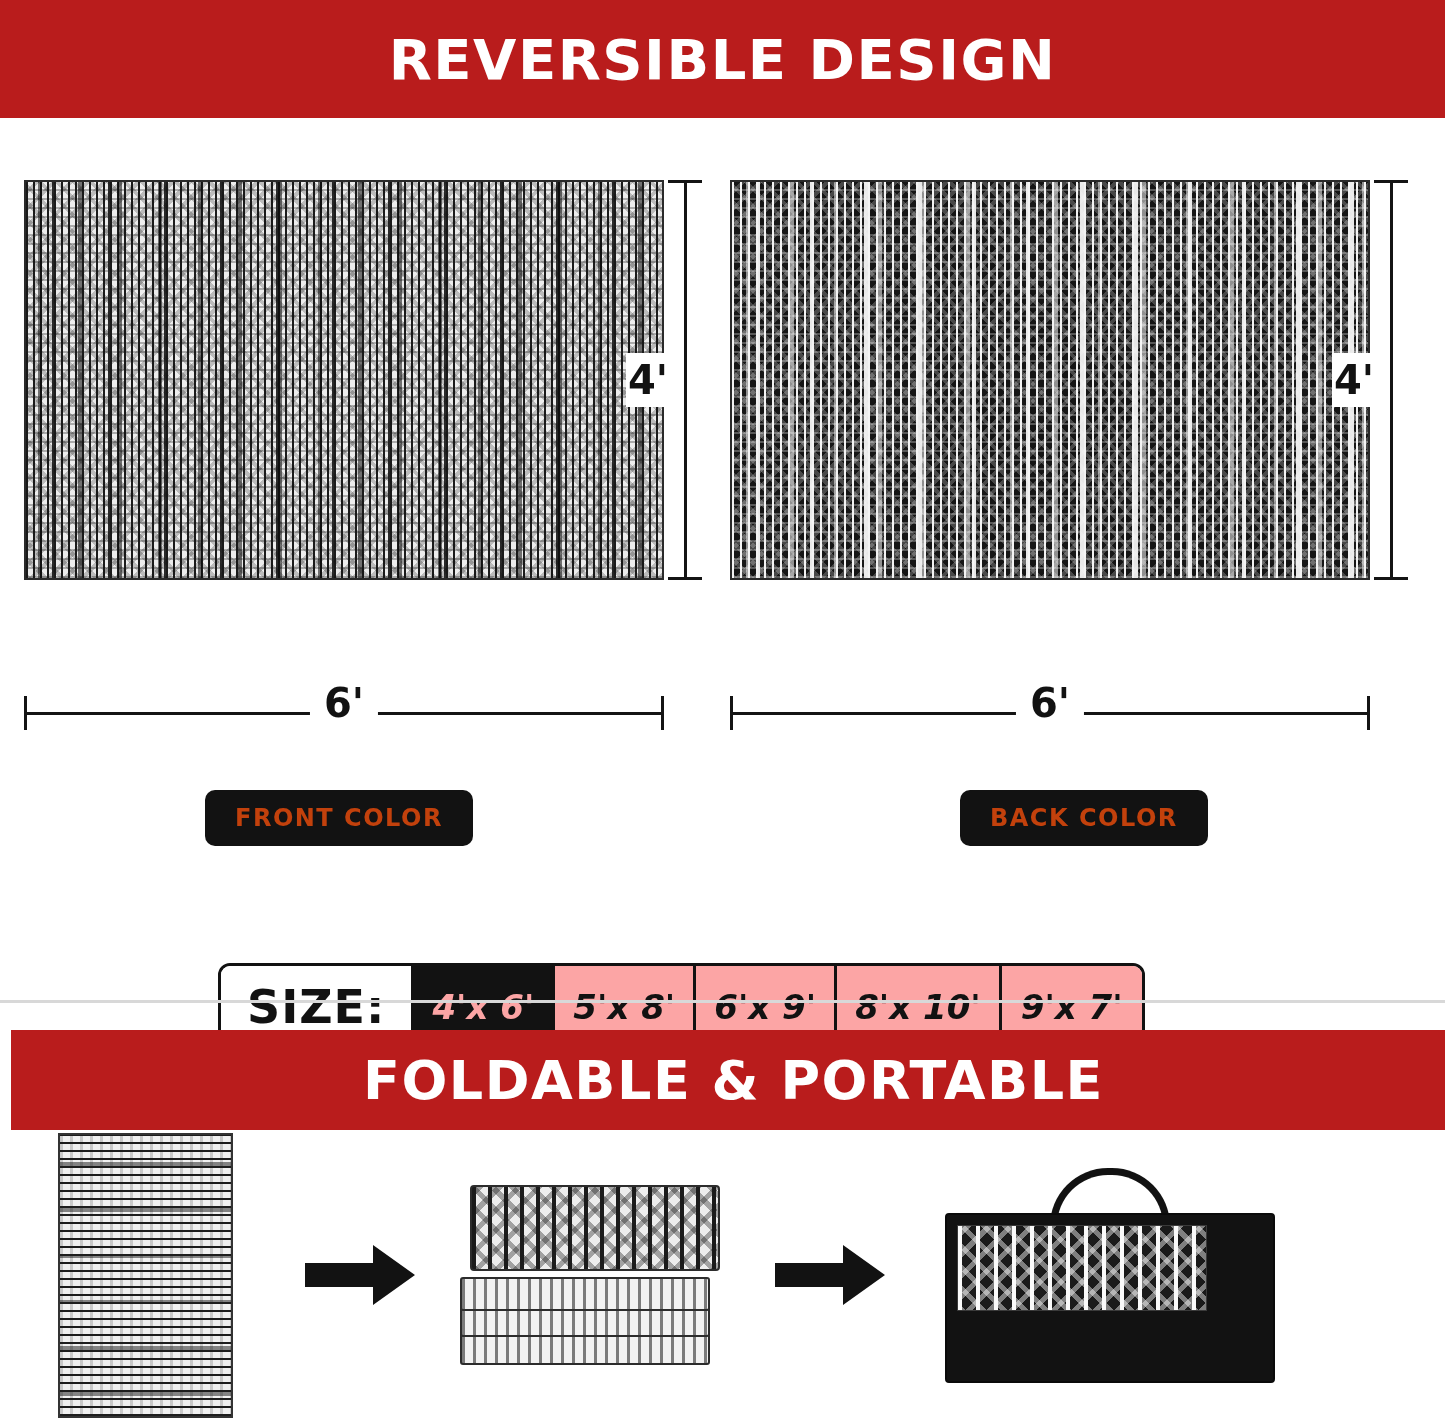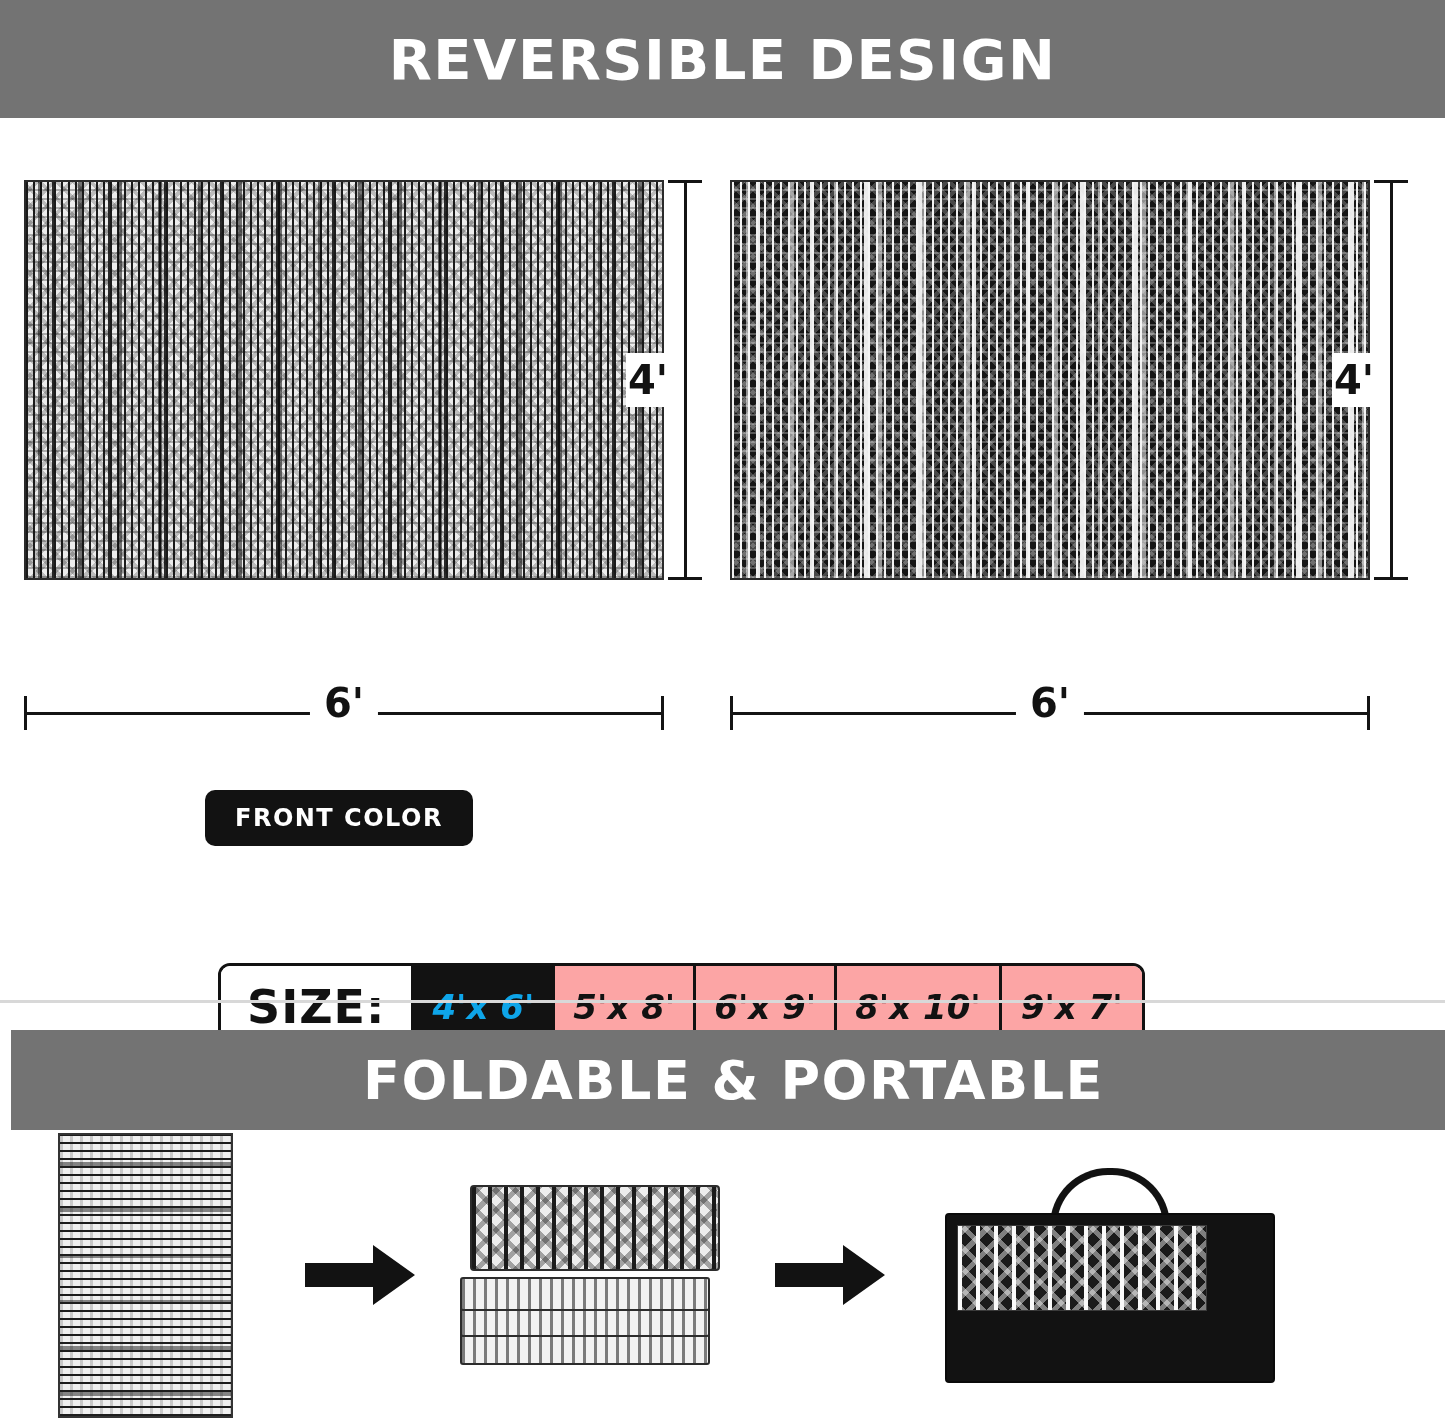--- a/index.html
+++ b/index.html
@@ -8,21 +8,21 @@
     width: 1445px;
     height: 1428px;
     background: #ffffff;
     font-family: "Liberation Sans", sans-serif;
     position: relative;
     overflow: hidden;
   }
 
   
   .band {
-    background: #737373;
+    background: #b91c1c;
     width: 100%;
     display: flex;
     align-items: center;
     justify-content: center;
   }
   .band-title {
     color: #ffffff;
     font-weight: bold;
     letter-spacing: 1.5px;
     text-transform: uppercase;
@@ -124,21 +124,21 @@
     font-weight: bold;
     font-size: 40px;
     color: #121212;
     background: #ffffff;
     padding: 0 14px;
   }
 
   .color-pill {
     position: absolute;
     background: #121212;
-    color: #ffffff;
+    color: #c2410c;
     border-radius: 10px;
     font-family: "DejaVu Sans", sans-serif;
     font-weight: bold;
     font-size: 24px;
     letter-spacing: 1.5px;
     padding: 14px 30px;
     text-align: center;
   }
   #pill-front { left: 205px; top: 672px; }
   #pill-back  { left: 960px; top: 672px; }
@@ -175,21 +175,21 @@
     padding: 0 18px;
     font-family: "DejaVu Sans", sans-serif;
     font-style: italic;
     font-weight: bold;
     font-size: 34px;
     color: #121212;
     background: #fca5a5;
     border-right: 3px solid #121212;
   }
   .size-cell:last-child { border-right: none; }
-  .size-cell.active { background: #121212; color: #0ea5e9; }
+  .size-cell.active { background: #121212; color: #fca5a5; }
 
   
   .fold-row {
     position: absolute;
     top: 1130px;
     left: 0;
     width: 100%;
     height: 290px;
     display: flex;
     align-items: center;
@@ -318,20 +318,21 @@
     <div class="line"></div>
     <div class="cap"></div>
     <div class="lbl">4'</div>
   </div>
   <div class="dim-h" style="left:730px; top:578px; width:640px;">
     <div class="cap"></div>
     <div class="line"></div>
     <div class="cap"></div>
     <div class="lbl">6'</div>
   </div>
+  <div class="color-pill" id="pill-back">BACK COLOR</div>
 
   <div class="size-row">
     <div class="size-label">SIZE:</div>
     <div class="size-cell active">4'x 6'</div>
     <div class="size-cell">5'x 8'</div>
     <div class="size-cell">6'x 9'</div>
     <div class="size-cell">8'x 10'</div>
     <div class="size-cell">9'x 7'</div>
   </div>
 </div>

